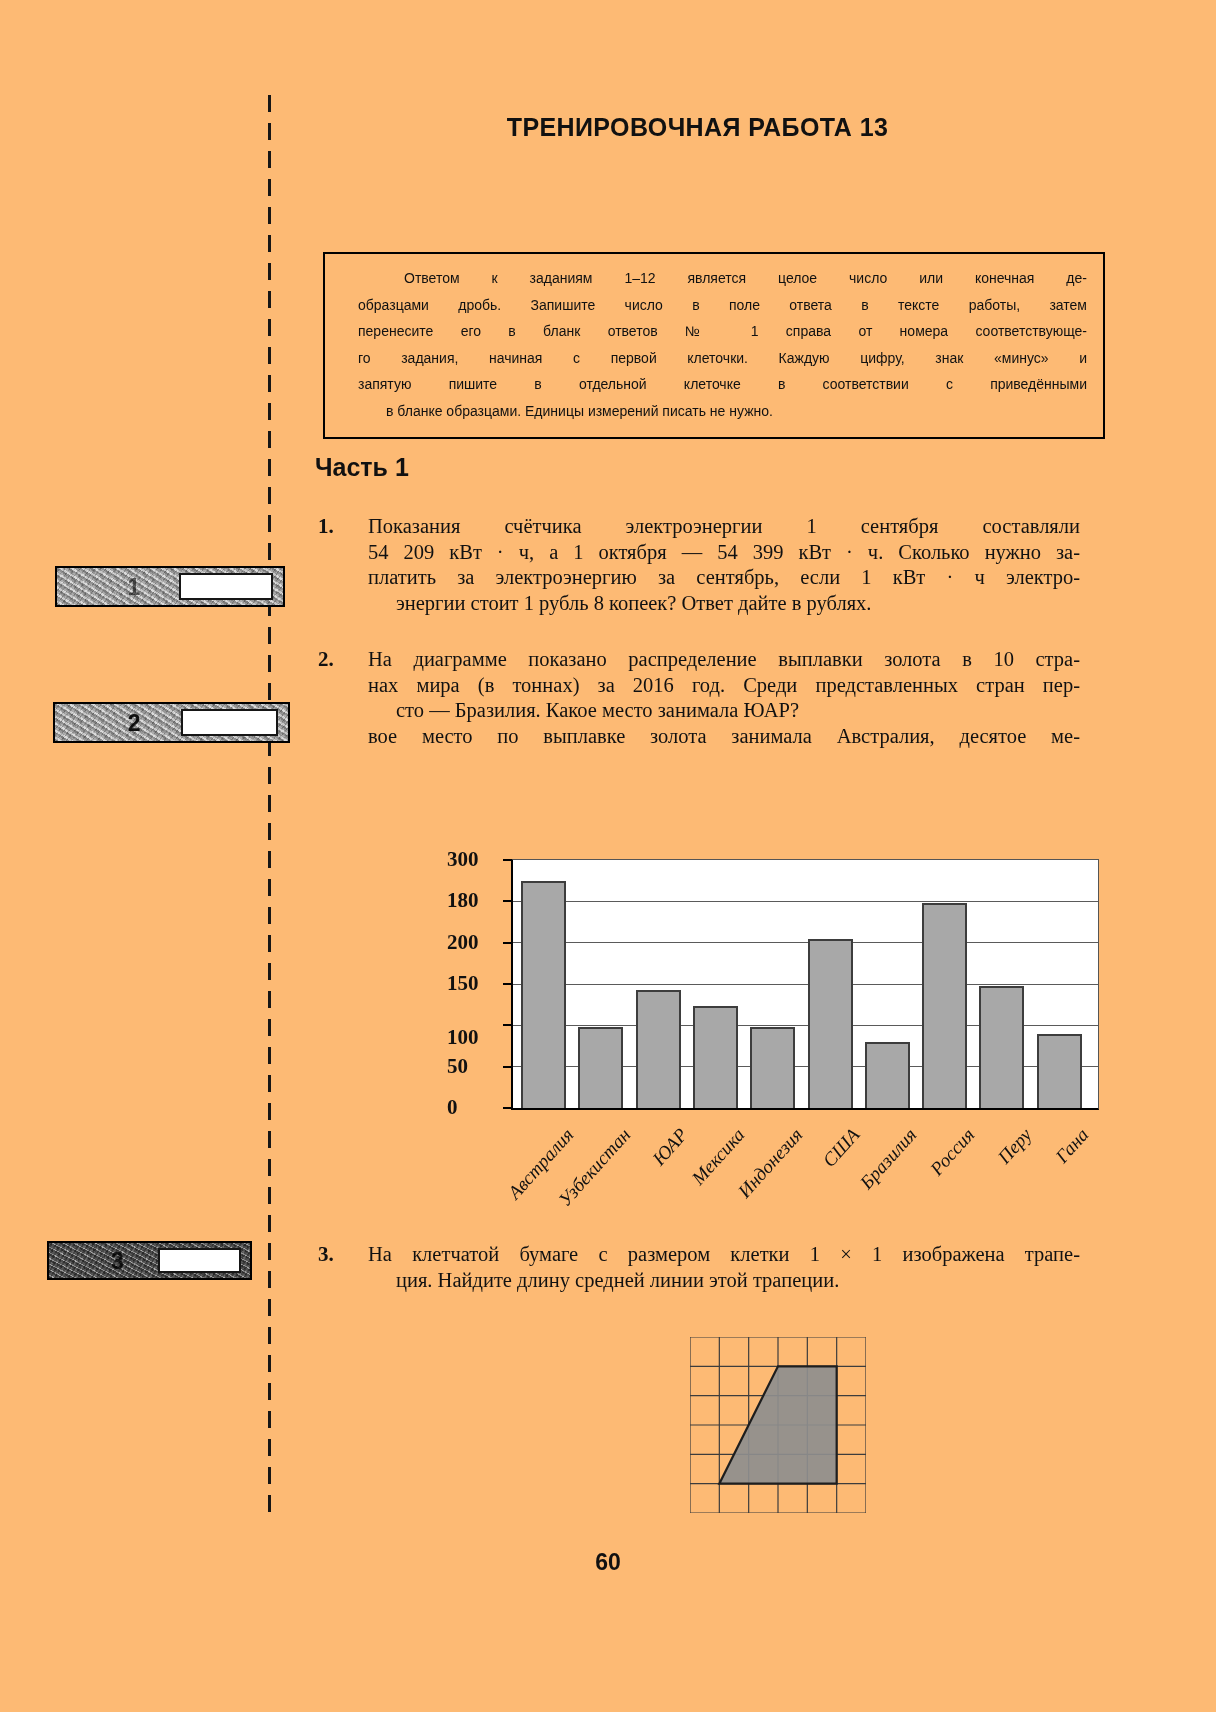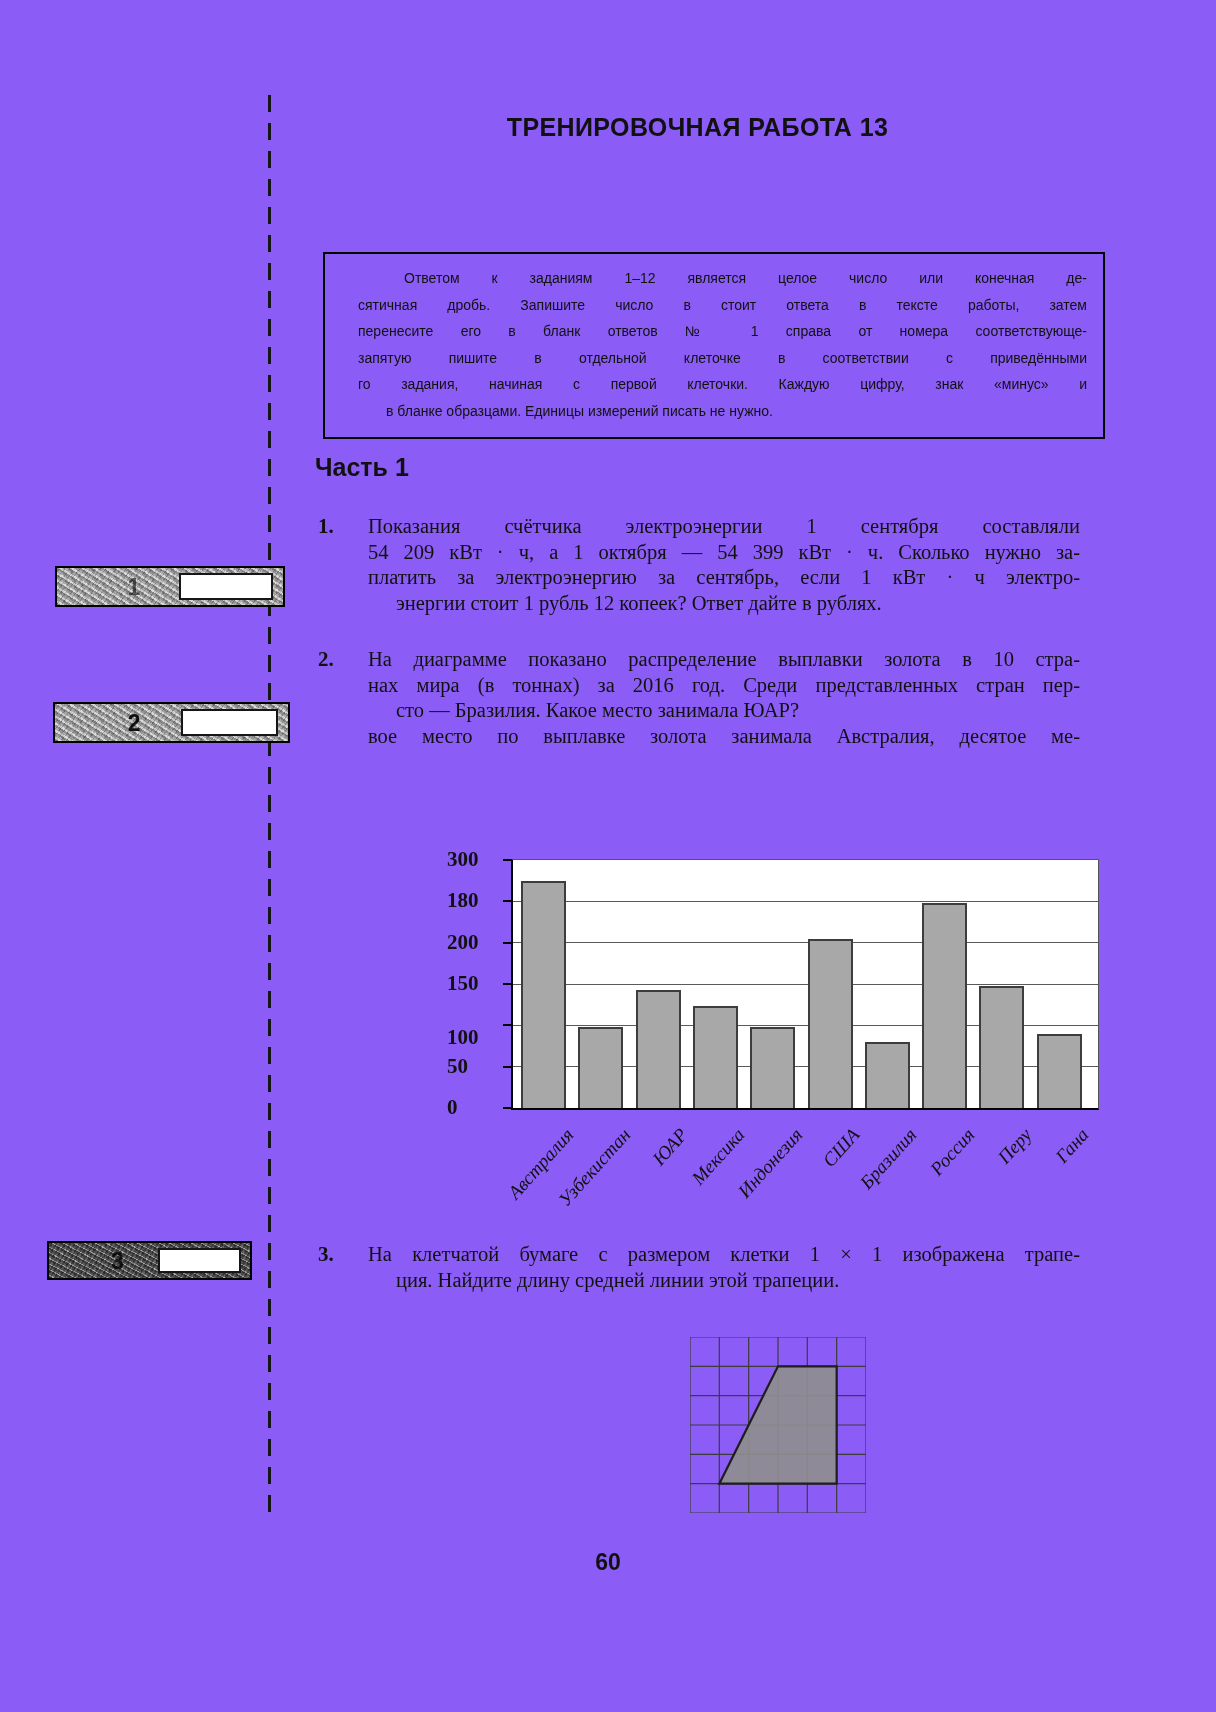--- a/index.html
+++ b/index.html
@@ -1,16 +1,16 @@
 <!DOCTYPE html>
 <html><head>
 <meta charset="utf-8">
 <style>
   html,body{margin:0;padding:0;background:#ffffff;}
-  .page{position:relative;width:1216px;height:1712px;background:#8b5cf6;overflow:hidden;
+  .page{position:relative;width:1216px;height:1712px;background:#fdba74;overflow:hidden;
         font-family:"Liberation Serif",serif;color:#111;}
   
   .cutline{position:absolute;left:268px;top:95px;width:3px;height:1425px;
            background:repeating-linear-gradient(to bottom,#161616 0 17px,transparent 17px 28px);}
   
   .title{position:absolute;left:315px;top:113px;width:765px;text-align:center;
          font-family:"Liberation Sans",sans-serif;font-weight:700;font-size:25px;letter-spacing:.4px;}
   .part-title{position:absolute;left:315px;top:453px;width:765px;text-align:left;
          font-family:"Liberation Sans",sans-serif;font-weight:700;font-size:25px;}
   
@@ -62,36 +62,36 @@
 <body>
 
 <div class="page">
 
   <div class="cutline"></div>
 
   <div class="title">ТРЕНИРОВОЧНАЯ РАБОТА 13</div>
 
   <div class="instructions">
       <div class="jline indent">Ответом к заданиям 1–12 является целое число или конечная де-</div>
-      <div class="jline">сятичная дробь. Запишите число в стоит ответа в тексте работы, затем</div>
+      <div class="jline">образцами дробь. Запишите число в поле ответа в тексте работы, затем</div>
       <div class="jline">перенесите его в бланк ответов № 1 справа от номера соответствующе-</div>
+      <div class="jline">го задания, начиная с первой клеточки. Каждую цифру, знак «минус» и</div>
       <div class="jline">запятую пишите в отдельной клеточке в соответствии с приведёнными</div>
-      <div class="jline">го задания, начиная с первой клеточки. Каждую цифру, знак «минус» и</div>
       <div class="jline last">в бланке образцами. Единицы измерений писать не нужно.</div>
     </div>
 
   <div class="part-title">Часть 1</div>
 
   <div class="problem" style="top:514px;">
     <span class="pnum">1.</span>
     <div class="plines">
         <div class="jline">Показания счётчика электроэнергии 1 сентября составляли</div>
         <div class="jline">54 209 кВт · ч, а 1 октября — 54 399 кВт · ч. Сколько нужно за-</div>
         <div class="jline">платить за электроэнергию за сентябрь, если 1 кВт · ч электро-</div>
-        <div class="jline last">энергии стоит 1 рубль 12 копеек? Ответ дайте в рублях.</div>
+        <div class="jline last">энергии стоит 1 рубль 8 копеек? Ответ дайте в рублях.</div>
       </div>
   </div>
 
   <div class="problem" style="top:647px;">
     <span class="pnum">2.</span>
     <div class="plines">
         <div class="jline">На диаграмме показано распределение выплавки золота в 10 стра-</div>
         <div class="jline">нах мира (в тоннах) за 2016 год. Среди представленных стран пер-</div>
         <div class="jline last">сто — Бразилия. Какое место занимала ЮАР?</div>
         <div class="jline">вое место по выплавке золота занимала Австралия, десятое ме-</div>

